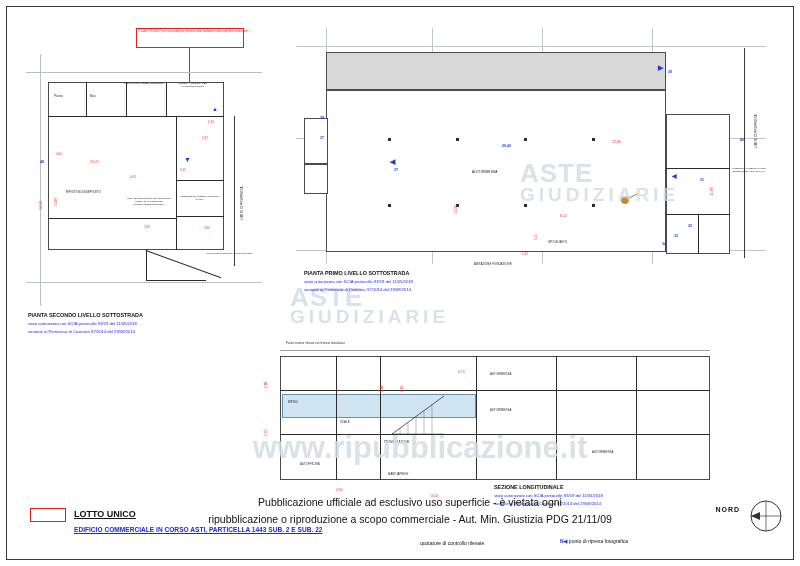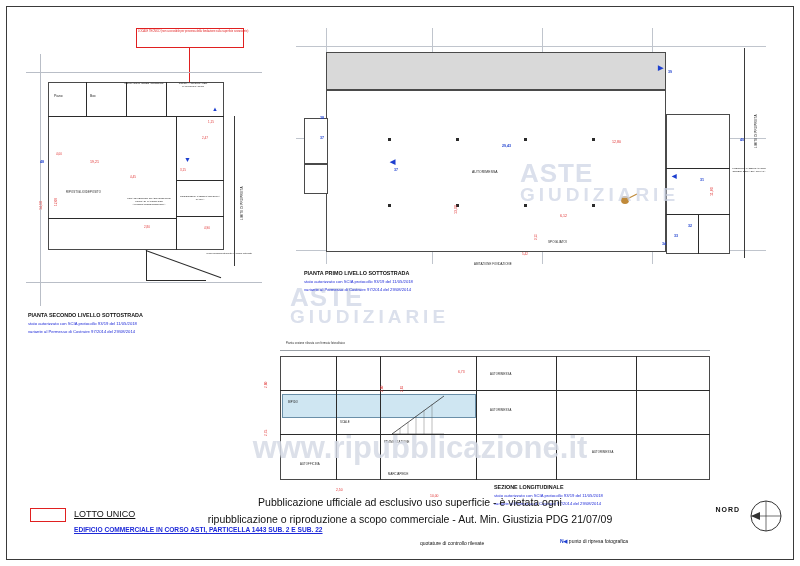--- a/index.html
+++ b/index.html
@@ -17,21 +17,21 @@
   .dimblue{position:absolute;font-size:3.6px;color:#1d3fcf;white-space:nowrap;}
   .vert{transform-origin:left top;transform:rotate(-90deg);}
   .title{position:absolute;font-size:5.4px;font-weight:bold;color:#111;white-space:nowrap;}
   .sub{position:absolute;font-size:4.2px;color:#1e2ad8;white-space:nowrap;}
   .arrowblue{position:absolute;color:#1d3fcf;font-size:7px;font-weight:bold;}
   .wm{position:absolute;color:#cfd6e6;font-weight:bold;opacity:.75;}
   .wm1{font-size:26px;letter-spacing:1px;}
   .wm2{font-size:19px;letter-spacing:4px;}
   .bigwm{position:absolute;left:150px;top:430px;width:540px;text-align:center;font-size:31px;color:#d6dbe6;font-weight:bold;opacity:.85;white-space:nowrap;}
   .legendbox{position:absolute;left:30px;top:508px;width:36px;height:14px;border:1.6px solid #e02020;box-sizing:border-box;}
-  .lotto{position:absolute;left:74px;top:509px;font-size:9px;font-weight:normal;color:#111;text-decoration:underline;}
+  .lotto{position:absolute;left:74px;top:509px;font-size:9px;font-weight:bold;color:#111;text-decoration:underline;}
   .lotto2{position:absolute;left:74px;top:526px;font-size:6.6px;font-weight:bold;color:#1e2ad8;text-decoration:underline;white-space:nowrap;}
   .notice1{position:absolute;left:175px;top:496px;width:470px;text-align:center;font-size:10.5px;color:#111;}
   .notice2{position:absolute;left:175px;top:513px;width:470px;text-align:center;font-size:10.5px;color:#111;}
   .quote{position:absolute;left:420px;top:540px;font-size:5px;color:#111;}
   .nord{position:absolute;right:60px;top:506px;font-size:7px;font-weight:bold;color:#111;letter-spacing:1px;}
   .compass{position:absolute;right:14px;top:496px;width:40px;height:40px;}
   .ripresa{position:absolute;left:560px;top:538px;font-size:5px;color:#111;}
   .redbox{position:absolute;box-sizing:border-box;border:.8px solid #e02020;}
   .redtxt{position:absolute;font-size:2.6px;color:#e02020;text-align:center;line-height:1.25;white-space:nowrap;}
   .glass{position:absolute;background:#cfe6f2;border:1px solid #6a8fa8;box-sizing:border-box;}
@@ -222,21 +222,21 @@
     <div class="sub" style="left:254px;top:159px;">variante al Permesso di Costruire 97/2014 del 29/08/2014</div>
   </div>
 
   <div class="bigwm">www.ripubblicazione.it</div>
 
   <div class="legendbox"></div>
   <div class="lotto">LOTTO UNICO</div>
   <div class="lotto2">EDIFICIO COMMERCIALE IN CORSO ASTI, PARTICELLA 1443 SUB. 2 E SUB. 22</div>
 
   <div class="notice1">Pubblicazione ufficiale ad esclusivo uso superficie - è vietata ogni</div>
-  <div class="notice2">ripubblicazione o riproduzione a scopo commerciale - Aut. Min. Giustizia PDG 21/07/09</div>
+  <div class="notice2">ripubblicazione o riproduzione a scopo commerciale - Aut. Min. Giustizia PDG 21/11/09</div>
 
   <div class="quote">quotature di controllo rilevate</div>
   <div class="ripresa">
     <span style="color:#1d3fcf;font-weight:bold;">N◀</span>
     <span>punto di ripresa fotografica</span>
   </div>
 
   <div class="nord">NORD</div>
   <svg class="compass" viewBox="0 0 40 40">
     <circle cx="20" cy="20" r="15" fill="none" stroke="#333" stroke-width="1"></circle>

